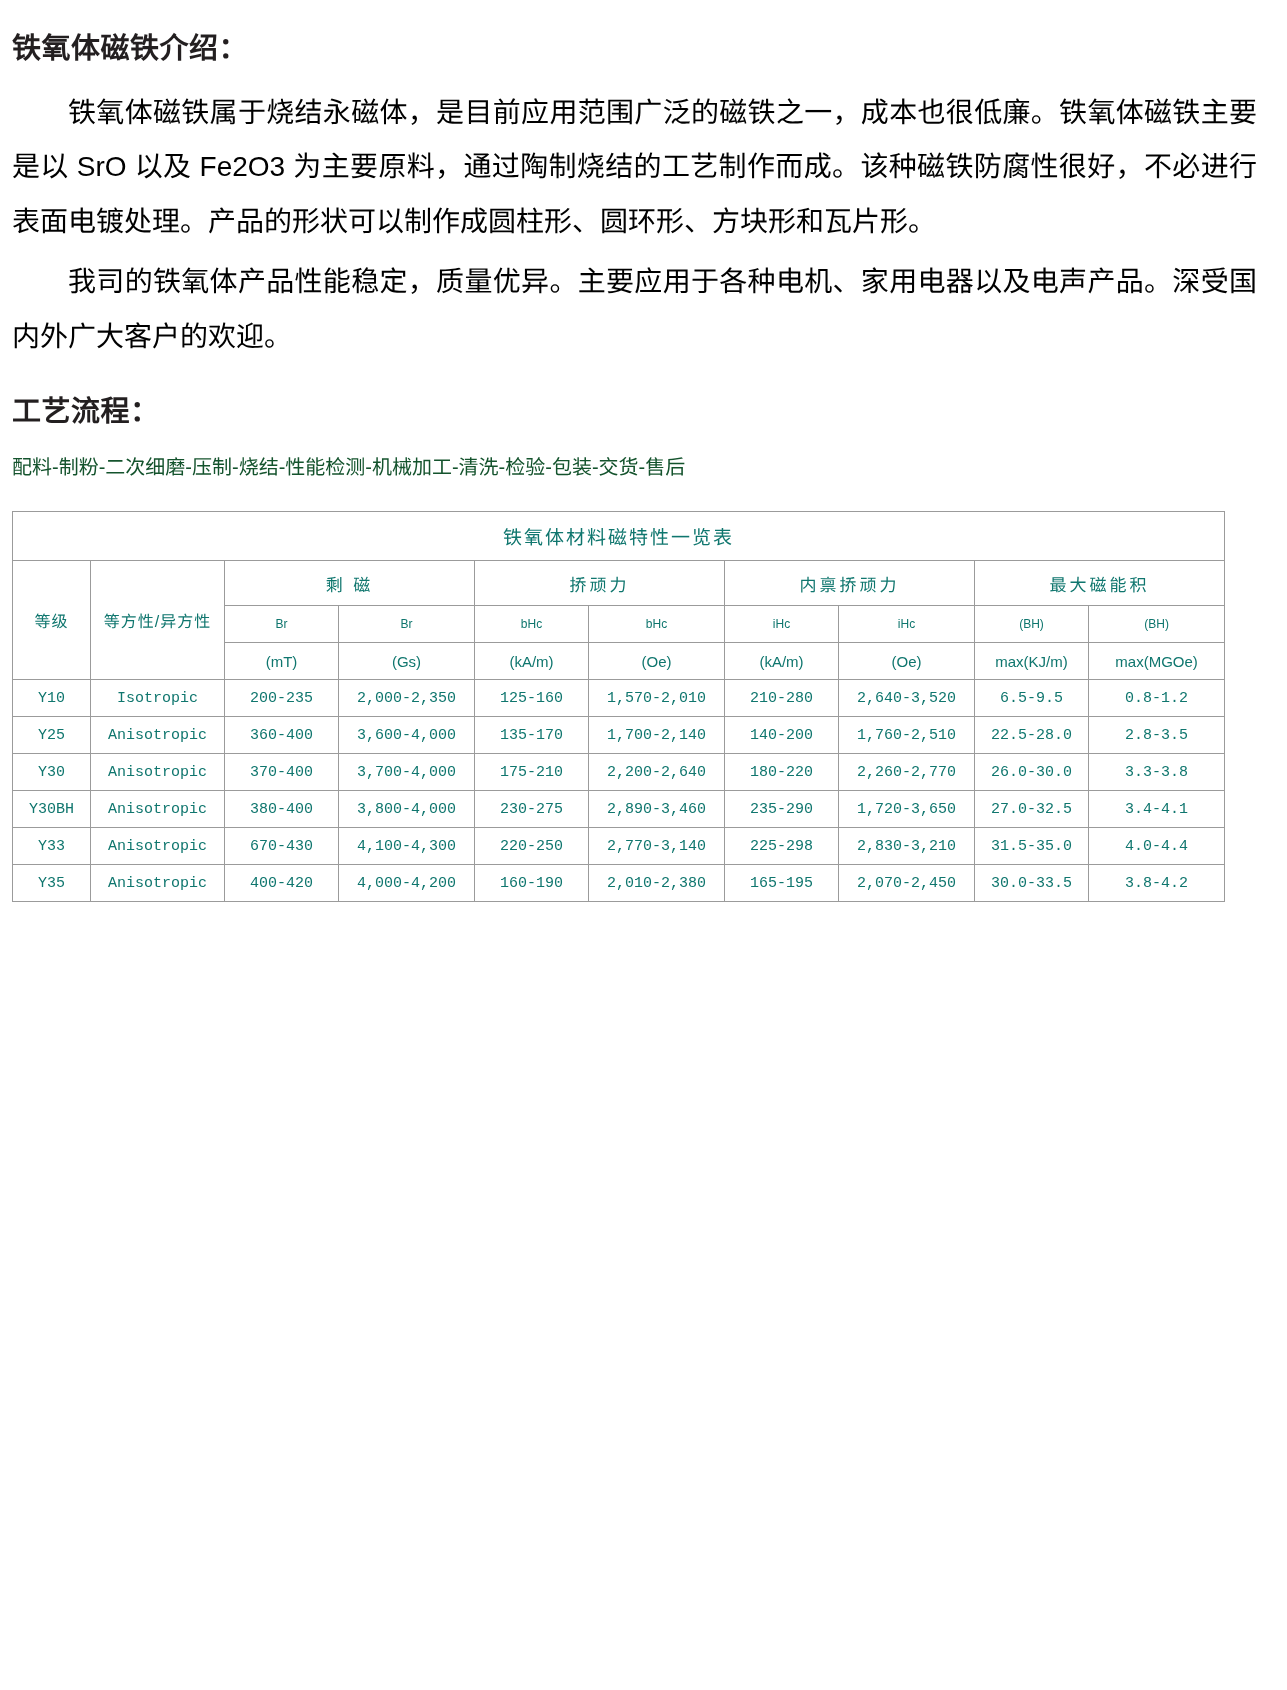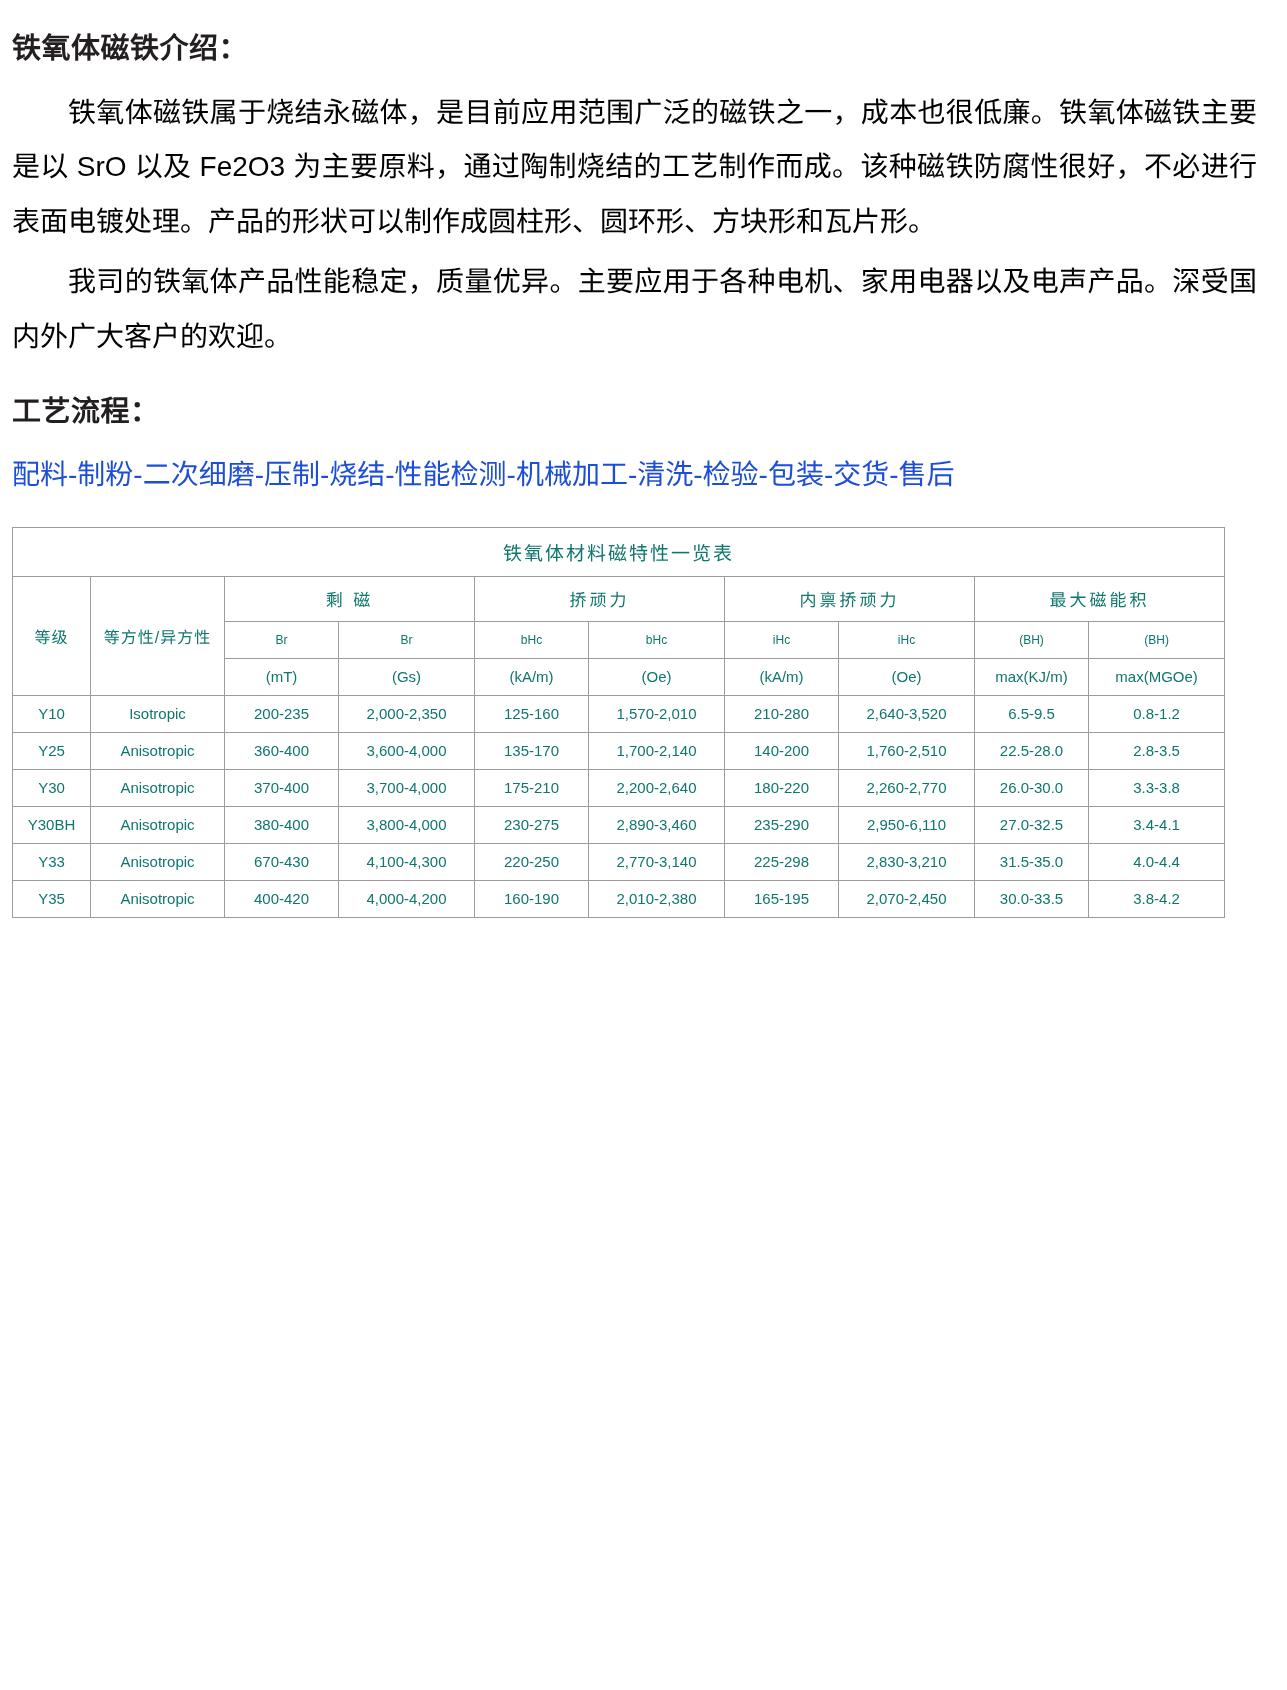--- a/index.html
+++ b/index.html
@@ -31,24 +31,24 @@
   .para {
     font-size: 28px;
     line-height: 1.95;
     text-align: justify;
     text-justify: inter-ideograph;
     margin: 0 0 6px 0;
     text-indent: 2em;
     color: #000000;
   }
   .flow-text {
-    font-size: 28px;
+    font-size: 20px;
     line-height: 1.95;
     margin: 0 0 10px 0;
-    color: #1d4ed8;
+    color: #14532d;
     text-align: justify;
   }
   .spacer-sm { height: 14px; }
 
   
   .table-wrap {
     margin-top: 24px;
     width: 1124px;
   }
   table.spec {
@@ -84,20 +84,21 @@
     font-size: 15px;
     height: 30px;
   }
   .rank-cell {
     font-size: 16px;
     letter-spacing: 1px;
   }
   td.data {
     font-size: 15px;
     height: 30px;
+    font-family: Liberation Mono, monospace;
   }
   td.grade {
     font-size: 15px;
   }
   td.type {
     font-size: 15px;
   }
   col.c-grade { width: 78px; }
   col.c-type  { width: 134px; }
   col.c-d     { width: 114px; }
@@ -204,21 +205,21 @@
           <td class="data">3.3-3.8</td>
         </tr>
         <tr>
           <td class="data grade">Y30BH</td>
           <td class="data type">Anisotropic</td>
           <td class="data">380-400</td>
           <td class="data">3,800-4,000</td>
           <td class="data">230-275</td>
           <td class="data">2,890-3,460</td>
           <td class="data">235-290</td>
-          <td class="data">2,950-6,110</td>
+          <td class="data">1,720-3,650</td>
           <td class="data">27.0-32.5</td>
           <td class="data">3.4-4.1</td>
         </tr>
         <tr>
           <td class="data grade">Y33</td>
           <td class="data type">Anisotropic</td>
           <td class="data">670-430</td>
           <td class="data">4,100-4,300</td>
           <td class="data">220-250</td>
           <td class="data">2,770-3,140</td>

